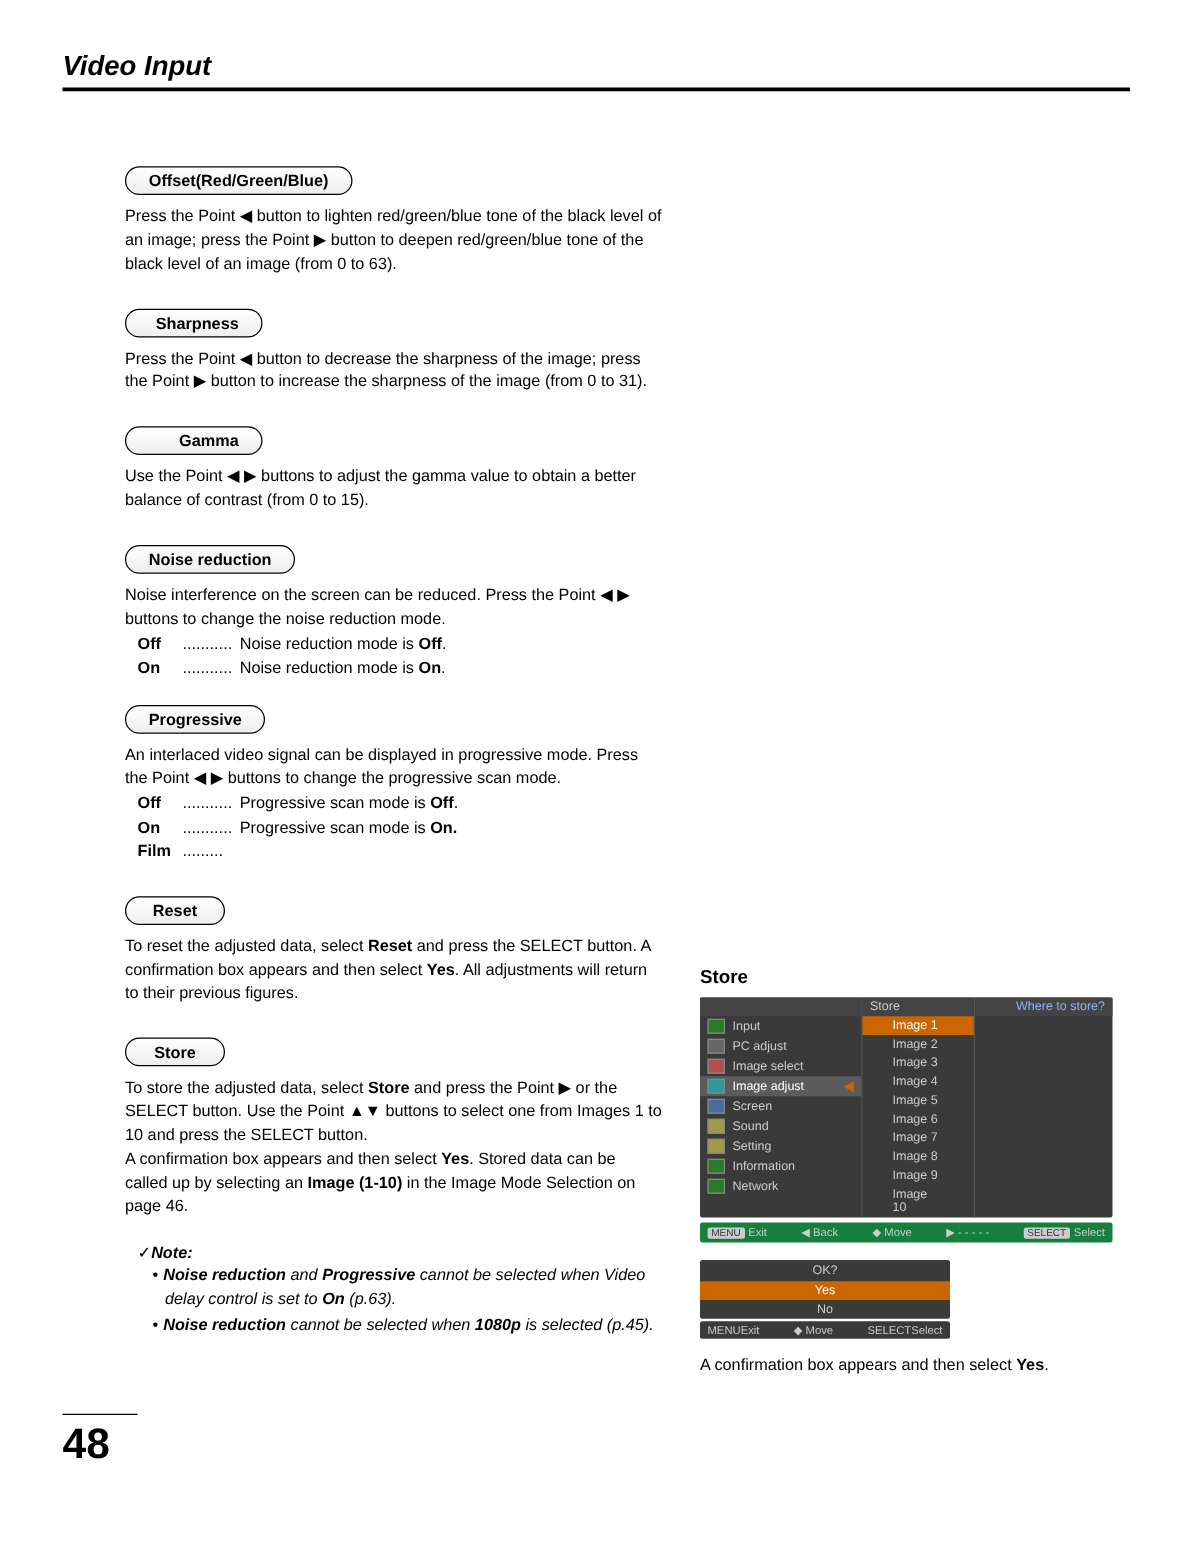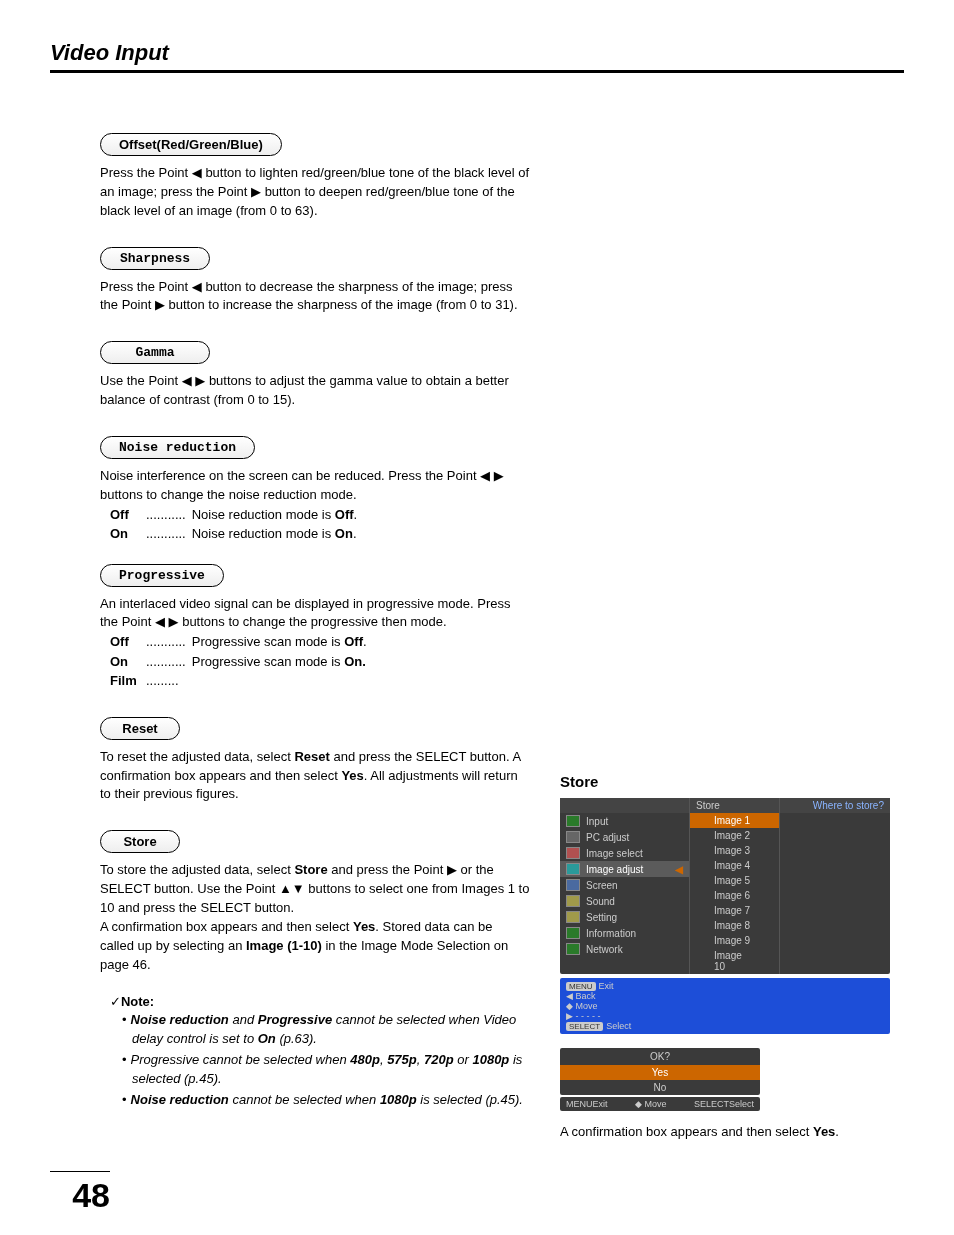--- a/index.html
+++ b/index.html
@@ -28,42 +28,42 @@
     display: inline-block;
     border: 1.5px solid #000;
     border-radius: 14px;
     padding: 3px 18px;
     font-weight: bold;
     font-size: 13px;
     background: linear-gradient(#fff,#eee);
     margin-bottom: 8px;
   }
   .pill.wide { min-width: 180px; text-align: right; }
-  .pill.med  { min-width: 110px; text-align: center; font-family: Liberation Mono, monospace; }
+  .pill.med  { min-width: 110px; text-align: right; }
   .pill.sm   { min-width: 80px; text-align: center; }
   .body-text { line-height: 1.45; margin-bottom: 26px; }
   .body-text.tight { margin-bottom: 20px; }
   .opt-line { display: flex; margin-left: 10px; line-height: 1.5; }
   .opt-key { font-weight: bold; width: 36px; }
   .opt-dots { color: #000; }
   .opt-val { margin-left: 6px; }
   .note-head { margin-top: 18px; margin-left: 10px; }
   .note-head .check { font-style: normal; }
-  .note-head .txt { font-weight: bold; }
+  .note-head .txt { font-style: italic; font-weight: bold; }
   .note-item { margin-left: 22px; text-indent: -10px; padding-left: 10px; font-style: italic; line-height: 1.45; margin-top: 2px; }
   .note-item .bullet { font-style: normal; margin-right: 4px; }
   .note-item b { font-style: italic; font-weight: bold; }
   .page-number {
     font-size: 34px;
     font-weight: bold;
     margin-top: 30px;
     border-top: 1px solid #000;
     padding-top: 4px;
     width: 60px;
-    text-align: right;
+    text-align: left;
   }
   
   .sub-head { font-weight: bold; font-size: 15px; margin-bottom: 8px; }
   .osd {
     background: #3a3a3a;
     color: #ccc;
     font-size: 10px;
     border-radius: 2px;
   }
   .osd-main { display: flex; }
@@ -78,22 +78,22 @@
   .osd-left .ic.r { background: #b05050; }
   .osd-left .ic.b { background: #4a6aa0; }
   .osd-left .ic.c { background: #2a9a9a; }
   .osd-left .ic.y { background: #a09a4a; }
   .osd-titlebar.right { color: #8ab4ff; text-align: right; }
   .osd-mid .mrow { padding: 2px 24px; }
   .osd-mid .mrow.sel { background: #cc6600; color: #fff; }
   .osd-arrow4 { color: #cc6600; font-weight: bold; }
   .osd-footer {
     display: flex; justify-content: space-between;
-    background: #1d4ed8; color: #ccc;
-    padding: 3px 6px; font-size: 9px; margin-top: 4px; border-radius:2px;flex-direction:column;
+    background: #15803d; color: #ccc;
+    padding: 3px 6px; font-size: 9px; margin-top: 4px; border-radius:2px;
   }
   .osd-footer .key { background:#ccc; color:#333; padding:0 3px; border-radius:2px; margin-right:3px; font-size:8px; }
   .confirm-box {
     background: #3a3a3a; color: #ccc;
     width: 200px; font-size: 10px; margin-top: 14px; border-radius:2px;
   }
   .confirm-box .q { text-align:center; padding:3px 0; }
   .confirm-box .opt { text-align:center; padding:2px 0; }
   .confirm-box .opt.sel { background:#cc6600; color:#fff; }
   .confirm-footer {
@@ -131,21 +131,21 @@
         </div>
         <div class="opt-line">
           <span class="opt-key">On</span>
             <span class="opt-dots">...........</span>
           <span class="opt-val"><span>Noise reduction mode is </span><b>On</b><span>.</span></span>
         </div>
       </div>
 
       <div class="pill med">Progressive</div>
       <div class="body-text">
-        <span>An interlaced video signal can be displayed in progressive mode. Press the Point ◀ ▶ buttons to change the progressive then mode.</span>
+        <span>An interlaced video signal can be displayed in progressive mode. Press the Point ◀ ▶ buttons to change the progressive scan mode.</span>
         <div class="opt-line">
           <span class="opt-key">Off</span>
             <span class="opt-dots">...........</span>
           <span class="opt-val"><span>Progressive scan mode is </span><b>Off</b><span>.</span></span>
         </div>
         <div class="opt-line">
           <span class="opt-key">On</span>
             <span class="opt-dots">...........</span>
           <span class="opt-val"><span>Progressive scan mode is </span><b>On.</b></span>
         </div>
@@ -164,23 +164,20 @@
       <div class="body-text tight">
         <span>To store the adjusted data, select </span><b>Store</b><span> and press the Point ▶ or the SELECT button. Use the Point ▲▼ buttons to select one from Images 1 to 10 and press the SELECT button.</span><br>
         <span>A confirmation box appears and then select </span><b>Yes</b><span>. Stored data can be called up by selecting an </span><b>Image (1-10)</b><span> in the Image Mode Selection on page 46.</span>
       </div>
 
       <div class="note-head">
         <span class="check">✓</span><span class="txt">Note:</span>
       </div>
       <div class="note-item">
         <span class="bullet">•</span><b>Noise reduction</b><span> and </span><b>Progressive</b><span> cannot be selected when Video delay control is set to </span><b>On</b><span> (p.63).</span>
-      </div>
-      <div class="note-item">
-        <span class="bullet">•</span><span>Progressive cannot be selected when </span><b>480p</b><span>, </span><b>575p</b><span>, </span><b>720p</b><span> or </span><b>1080p</b><span> is selected (p.45).</span>
       </div>
       <div class="note-item">
         <span class="bullet">•</span><b>Noise reduction</b><span> cannot be selected when </span><b>1080p</b><span> is selected (p.45).</span>
       </div>
     </div>
 
     <div class="right-col">
       <div class="right-col-inner">
         <div class="sub-head">Store</div>
 

